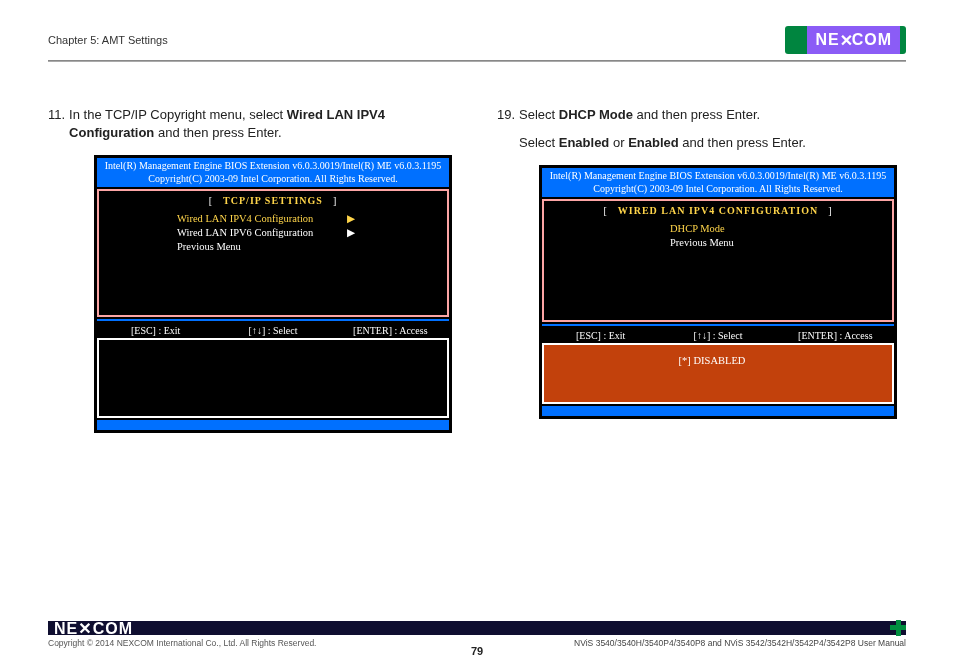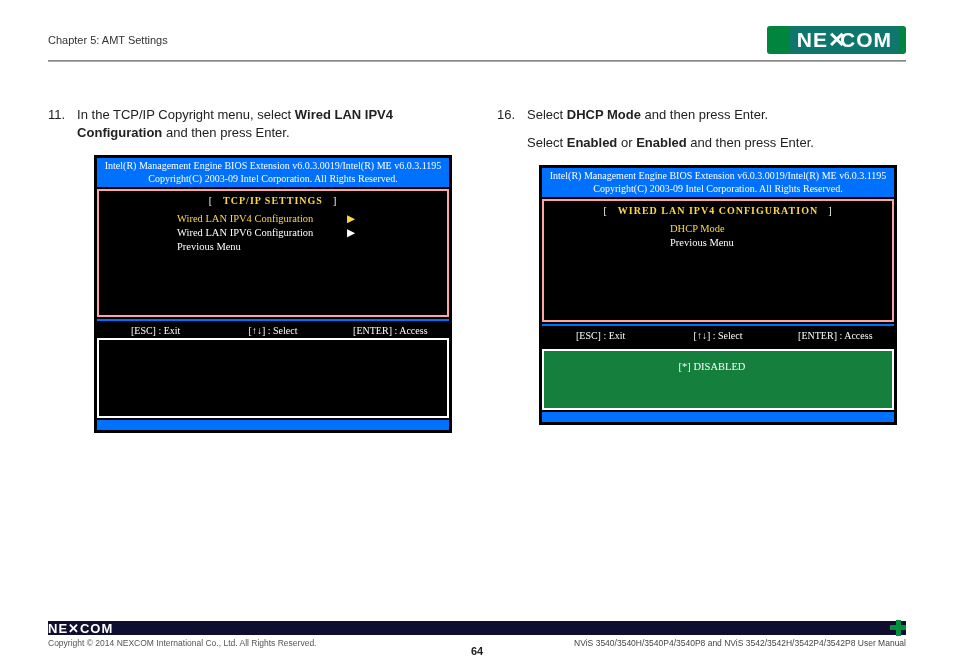--- a/index.html
+++ b/index.html
@@ -24,41 +24,41 @@
   }
   .chapter-title { font-size: 11px; color: #333; }
   .logo-big {
     display: flex; align-items: stretch; height: 28px;
     border-radius: 3px; overflow: hidden;
   }
   .logo-big .left {
     background: #00853f; width: 22px;
   }
   .logo-big .mid {
-    background: #0f766e; color: #fff;
+    background: #8b5cf6; color: #fff;
     font-weight: bold; letter-spacing: 1px;
     padding: 0 8px; display: flex; align-items: center;
-    font-family: Arial, sans-serif; font-size: 21px;
+    font-family: Arial, sans-serif; font-size: 16px;
   }
   .logo-big .right { background: #00853f; width: 6px; }
   .xmark { position:relative; display:inline-block; width:12px; text-align:center;}
   .header-rule {
     margin-top: 6px;
     height: 2px;
     background: linear-gradient(to bottom, #888 0%, #888 50%, #aaa 50%, #aaa 100%);
   }
 
   
   .columns {
     display: flex;
     margin-top: 44px;
     gap: 32px;
   }
   .col { flex: 1 1 50%; }
-  .step { display: flex; gap: 12px; font-size: 13px; line-height: 1.35; }
+  .step { display: flex; gap: 4px; font-size: 13px; line-height: 1.35; }
   .step-num { width: 22px; text-align: right; }
   .step-text b { font-weight: bold; }
 
   
   .bios {
     margin: 14px 0 0 46px;
     width: 358px;
     border: 3px solid #000;
     background: #000;
     font-family: "Times New Roman", Times, serif;
@@ -110,22 +110,22 @@
     margin-top: 2px;
   }
   .hint-row > div { flex:1; text-align: center; white-space: nowrap; }
   .popup {
     background:#000;
     border:2px solid #fff;
     margin-top:2px;
     height: 80px;
   }
   .popup-inner {
-    margin-top:8px;
-    background:#15803d;
+    margin-top:2px;
+    background:#c2410c;
     border:2px solid #fff;
     padding: 10px 18px 6px 6px;
     text-align: center;
   }
   .opt { color:#fff; font-size:10.5px; }
   .opt.sel { color:#ffd54a; }
   .bios .bottom-bar {
     background:#0070ff; height:10px; margin-top:2px;
   }
 
@@ -138,22 +138,22 @@
     left: 48px; right: 48px;
     bottom: 24px;
   }
   .footer-bar {
     height: 14px;
     background: #0f0e30;
     display: flex; align-items: center;
     position: relative;
   }
   .footer-logo {
-    color: #fff; font-weight: bold; font-size: 13px;
-    padding-left: 0; letter-spacing: 1px;
+    color: #fff; font-weight: bold; font-size: 16px;
+    padding-left: 6px; letter-spacing: 1px;
     font-family: Arial, sans-serif;
   }
   .footer-plus {
     margin-left: auto;
     width: 26px; height: 14px; position: relative;
   }
   .footer-plus::before, .footer-plus::after {
     content: ""; position: absolute; background: #008e3f;
   }
   .footer-plus::before { width:16px; height:5px; right:0; top:4px; }
@@ -223,21 +223,21 @@
           <div>[↑↓] : Select</div>
           <div>[ENTER] : Access</div>
         </div>
         <div class="popup"></div>
         <div class="bottom-bar"></div>
       </div>
     </div>
 
     <div class="col">
       <div class="step">
-        <div class="step-num">16.</div>
+        <div class="step-num">19.</div>
         <div class="step-text">
           <div>
             <span>Select </span><b>DHCP Mode</b><span> and then press Enter.</span>
           </div>
           <div style="height:10px"></div>
           <div>
             <span>Select </span><b>Enabled</b><span> or </span><b>Enabled</b><span> and then press Enter.</span>
           </div>
         </div>
       </div>
@@ -276,14 +276,14 @@
 
 <div class="footer">
   <div class="footer-bar">
     <div class="footer-logo">NE✕COM</div>
     <div class="footer-plus"></div>
   </div>
   <div class="footer-row2">
     <div>Copyright © 2014 NEXCOM International Co., Ltd. All Rights Reserved.</div>
     <div class="pubname">NViS 3540/3540H/3540P4/3540P8 and NViS 3542/3542H/3542P4/3542P8 User Manual</div>
   </div>
-  <div class="page-num">64</div>
+  <div class="page-num">79</div>
 </div>
 
 </body></html>

